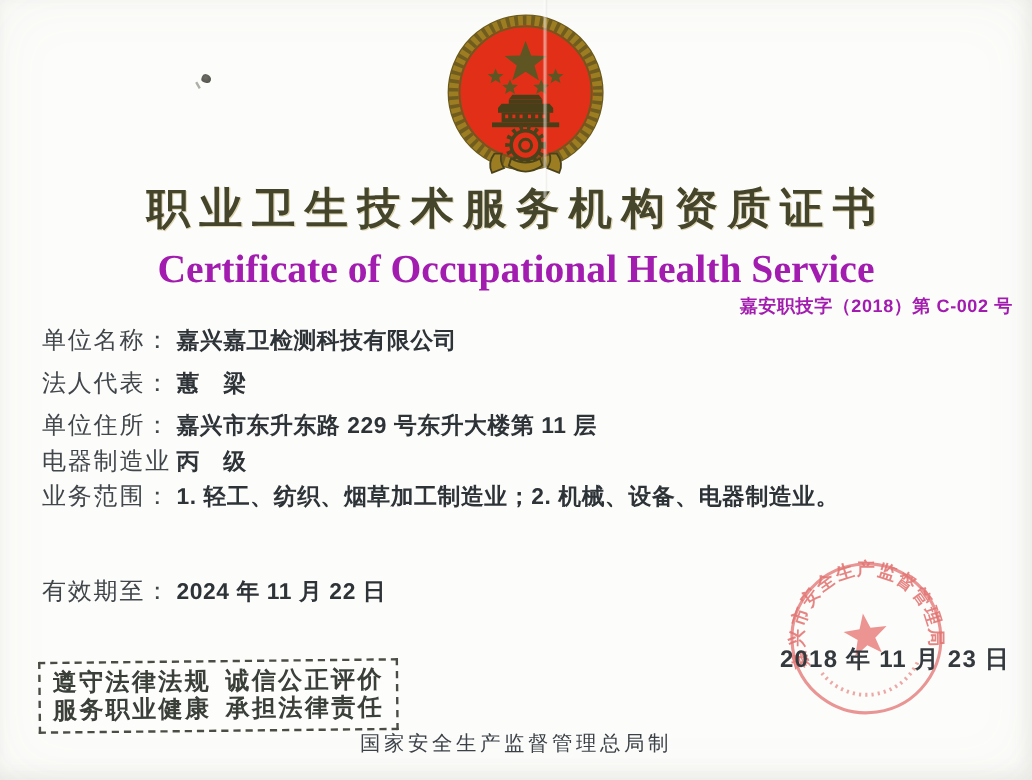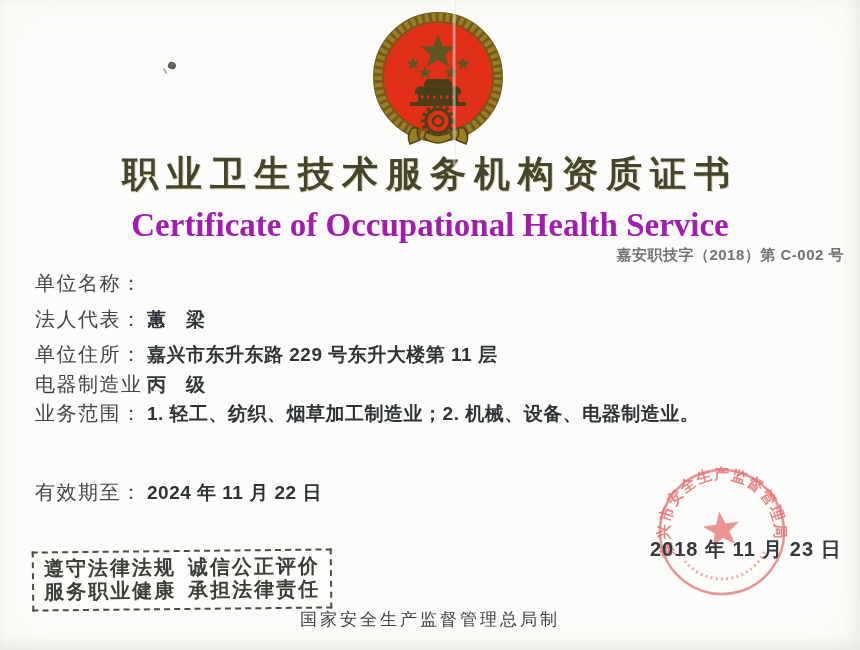--- a/index.html
+++ b/index.html
@@ -36,21 +36,21 @@
     text-align:center;
     font-family:"Liberation Serif",serif;
     font-weight:bold;
     font-size:33px;letter-spacing:0px;
     color:#a21caf;
     white-space:nowrap;
   }
   .cert-no{
     position:absolute;right:16px;top:246px;
     font-size:15px;font-weight:600;
-    color:#737373;letter-spacing:0.5px;
+    color:#a21caf;letter-spacing:0.5px;
   }
 
   .field-row{position:absolute;left:35px;display:flex;align-items:flex-start;white-space:nowrap;}
   .field-label{
     width:112px;flex:0 0 112px;
     font-size:20px;color:#41464b;letter-spacing:1.5px;
     font-weight:400;
   }
   .field-value{
     font-size:19px;font-weight:bold;color:#2e3338;
@@ -133,20 +133,21 @@
   <div class="crease"></div>
   <div class="speck"></div>
   <div class="speck-tail"></div>
 
   <div class="title-cn">职业卫生技术服务机构资质证书</div>
   <div class="title-en">Certificate of Occupational Health Service</div>
   <div class="cert-no">嘉安职技字（2018）第 C-002 号</div>
 
   <div class="field-row row-0">
     <span class="field-label">单位名称：</span>
+    <span class="field-value">嘉兴嘉卫检测科技有限公司</span>
   </div>
   <div class="field-row row-1">
     <span class="field-label">法人代表：</span>
     <span class="field-value">蕙　梁</span>
   </div>
   <div class="field-row row-2">
     <span class="field-label">单位住所：</span>
     <span class="field-value">嘉兴市东升东路 229 号东升大楼第 11 层</span>
   </div>
   <div class="field-row row-3">

